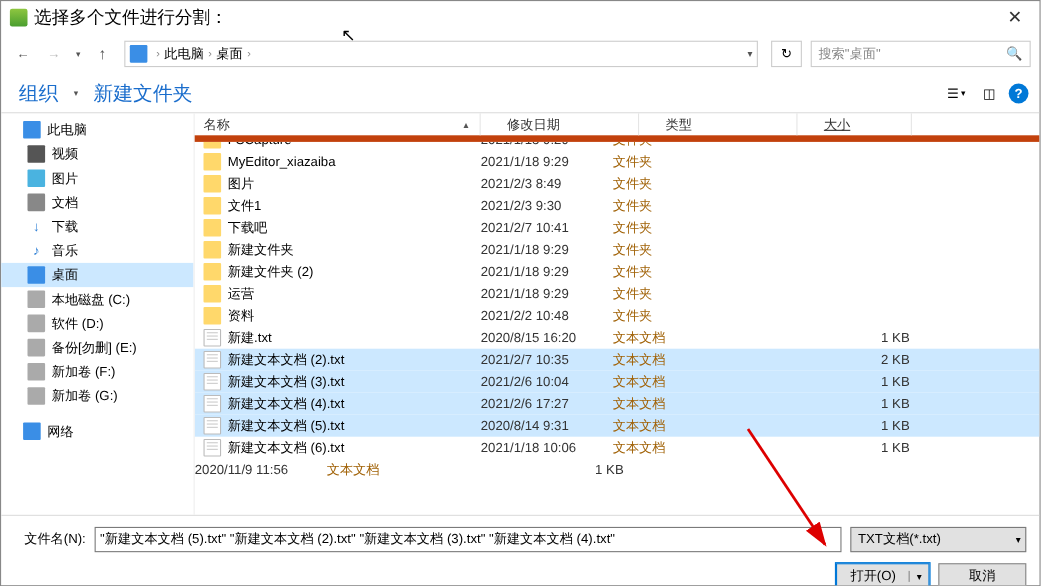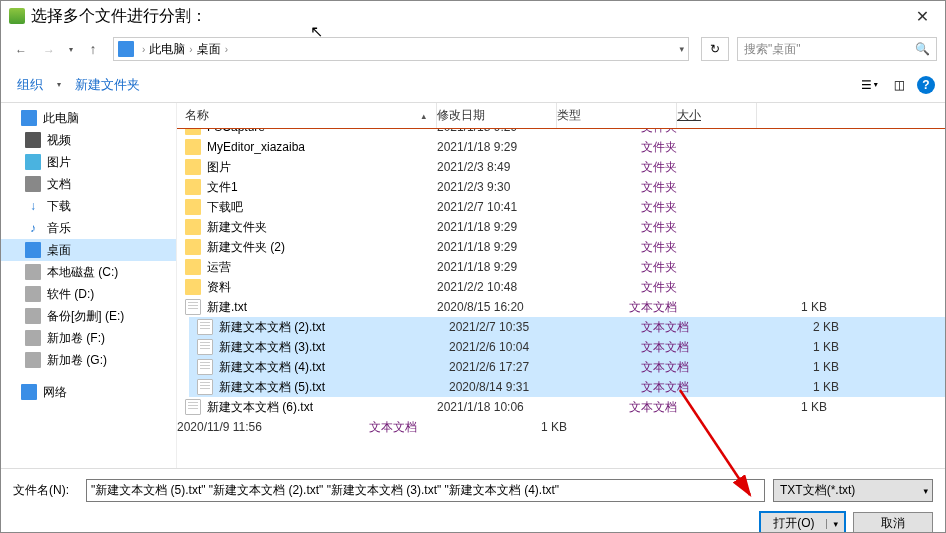--- a/index.html
+++ b/index.html
@@ -18,21 +18,21 @@
 .up-arrow { width: 24px; height: 24px; display: flex; align-items: center; justify-content: center; font-size: 14px; color: #555; }
 .address-bar { flex: 1; height: 24px; border: 1px solid #ccc; display: flex; align-items: center; padding-left: 4px; background: #fff; margin: 0 4px; }
 .addr-icon { width: 16px; height: 16px; background: #3a8ee6; border-radius: 1px; margin-right: 4px; }
 .breadcrumb-sep { padding: 0 4px; color: #888; font-size: 10px; }
 .addr-end { margin-left: auto; display: flex; align-items: center; gap: 4px; padding-right: 4px; }
 .refresh-btn { width: 28px; height: 24px; border: 1px solid #ccc; display: flex; align-items: center; justify-content: center; margin-left: 4px; }
 .search-box { width: 200px; height: 24px; border: 1px solid #ccc; display: flex; align-items: center; padding-left: 6px; color: #888; margin-left: 4px; }
 .search-box .search-icon { margin-left: auto; margin-right: 6px; color: #666; }
 
 .toolbar { height: 36px; border-bottom: 1px solid #ddd; display: flex; align-items: center; padding: 0 10px; gap: 4px; }
-.tool-link { color: #1a6dcc; padding: 4px 6px; font-size: 13px; }
+.tool-link { color: #1a6dcc; padding: 4px 6px; font-size: 18px; }
 .toolbar-right { margin-left: auto; display: flex; align-items: center; gap: 8px; }
 .view-btn { display: flex; align-items: center; gap: 2px; padding: 2px 4px; }
 .help-icon { width: 18px; height: 18px; border-radius: 50%; background: #0078d7; color: #fff; display: flex; align-items: center; justify-content: center; font-size: 12px; font-weight: bold; }
 
 .main { display: flex; height: 365px; }
 .sidebar { width: 175px; overflow-y: auto; padding-top: 4px; }
 .side-item { display: flex; align-items: center; height: 22px; padding-left: 20px; gap: 6px; font-size: 12px; }
 .side-item.indent { padding-left: 24px; }
 .side-item.selected { background: #cce8ff; }
 .side-icon { width: 16px; height: 16px; display: flex; align-items: center; justify-content: center; font-size: 12px; }
@@ -40,43 +40,43 @@
 .disk-icon { background: #aaa; border-radius: 1px; }
 .desktop-ico { background: #3a8ee6; border-radius: 1px; }
 .video-ico { background: #555; border-radius: 1px; }
 .pic-ico { background: #4ab3e0; border-radius: 1px; }
 .doc-ico { background: #888; border-radius: 1px; }
 .down-ico { color: #2a7dd4; }
 .music-ico { color: #2a7dd4; }
 .net-ico { background: #3a8ee6; border-radius: 1px; }
 
 .filelist { flex: 1; display: flex; flex-direction: column; border-left: 1px solid #eee; }
-.headers { display: flex; height: 26px; border-bottom: 1px solid #c2410c; align-items: center; font-size: 12px; color: #333; }
+.headers { display: flex; height: 26px; border-bottom: 6px solid #c2410c; align-items: center; font-size: 12px; color: #333; gap: 24px; }
 .col-name { width: 260px; padding-left: 8px; display: flex; align-items: center; }
 .col-name .sort-arrow { font-size: 9px; margin-left: auto; margin-right: 10px; color: #555; }
 .col-date { width: 120px; }
 .col-type { width: 120px; text-align: right; }
 .col-size { width: 80px; text-align: left; text-decoration: underline; }
 .col-border { border-right: 1px solid #e5e5e5; height: 100%; display: flex; align-items: center; }
 
 .rows { flex: 1; overflow-y: scroll; position: relative; }
 .row { display: flex; height: 20px; align-items: center; font-size: 12px; }
-.row.selected { background: #cce8ff; margin-left: 12px; }
+.row.selected { background: #cce8ff; }
 .row .rname { width: 260px; padding-left: 8px; display: flex; align-items: center; gap: 6px; }
 .row .rdate { width: 120px; color: #333; }
-.row .rtype { width: 120px; color: #701a75; text-align: right; }
+.row .rtype { width: 120px; color: #a16207; }
 .row .rsize { width: 160px; text-align: right; padding-right: 10px; color: #333; }
 .file-icon { width: 16px; height: 16px; display: flex; align-items: center; justify-content: center; }
 .folder-file { background: #ffd86b; border-radius: 1px; }
 .txt-file { border: 1px solid #bbb; background: #fff; border-radius: 1px; position: relative; }
 .txt-file::after { content: ""; position: absolute; top: 2px; left: 2px; right: 2px; height: 1px; background: #ccc; box-shadow: 0 3px 0 #ccc, 0 6px 0 #ccc; }
 
 .bottom { border-top: 1px solid #ddd; padding: 10px 12px; }
 .fname-row { display: flex; align-items: center; gap: 8px; margin-bottom: 10px; }
-.fname-label { font-size: 12px; width: 65px; text-align: left; }
+.fname-label { font-size: 12px; width: 65px; text-align: right; }
 .fname-input { flex: 1; height: 23px; border: 1px solid #7a7a7a; padding: 0 4px; font-size: 12px; background: #fff; }
 .filter-btn { width: 160px; height: 23px; border: 1px solid #7a7a7a; background: #e1e1e1; font-size: 12px; text-align: left; padding-left: 6px; display: flex; align-items: center; }
 .filter-btn .dd { margin-left: auto; margin-right: 4px; font-size: 9px; }
 .btn-row { display: flex; justify-content: flex-end; gap: 8px; }
 .open-btn { height: 23px; border: 1px solid #0078d7; background: #e1e1e1; font-size: 12px; display: flex; align-items: center; box-shadow: 0 0 0 1px #0078d7; }
 .open-btn .lbl { padding: 0 12px; }
 .open-btn .dd { border-left: 1px solid #888; padding: 0 6px; font-size: 9px; }
 .cancel-btn { width: 80px; height: 23px; border: 1px solid #888; background: #e1e1e1; font-size: 12px; }
 
 .arrow-overlay { position: absolute; pointer-events: none; top: 0; left: 0; }

